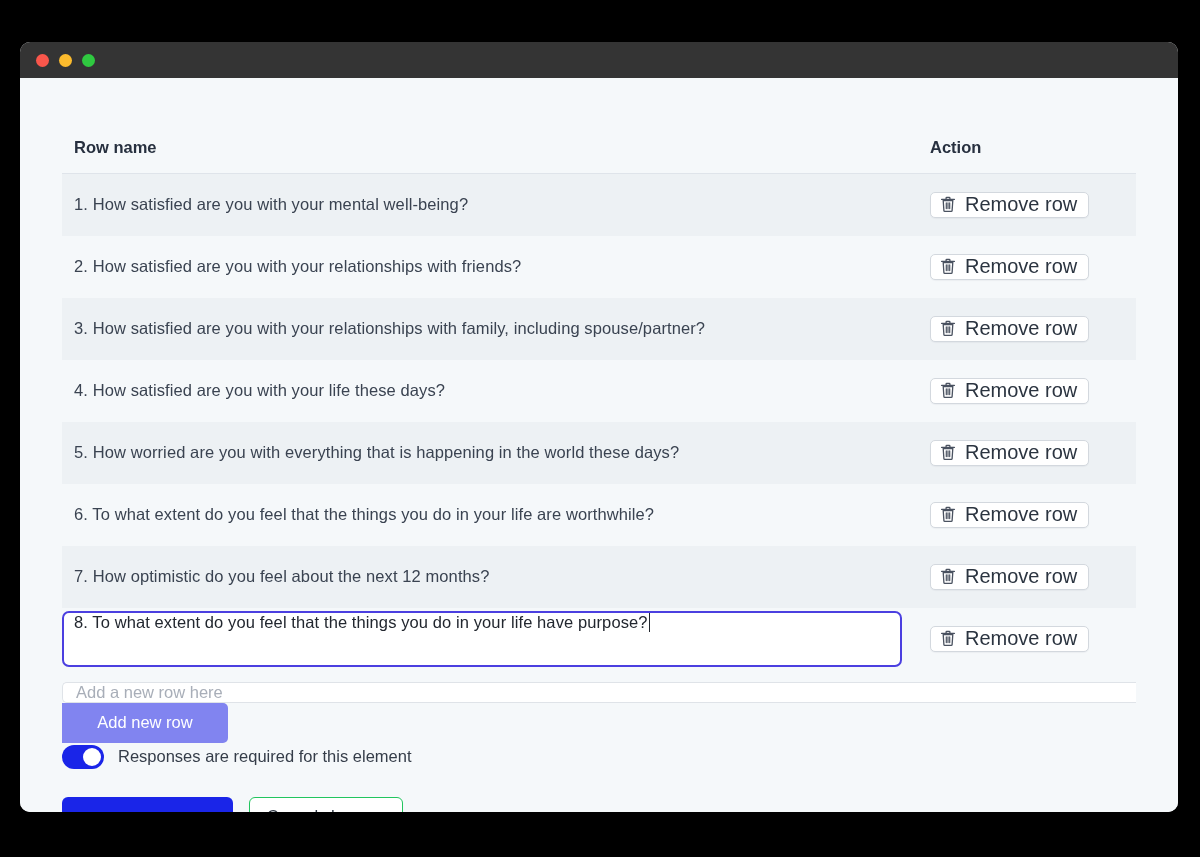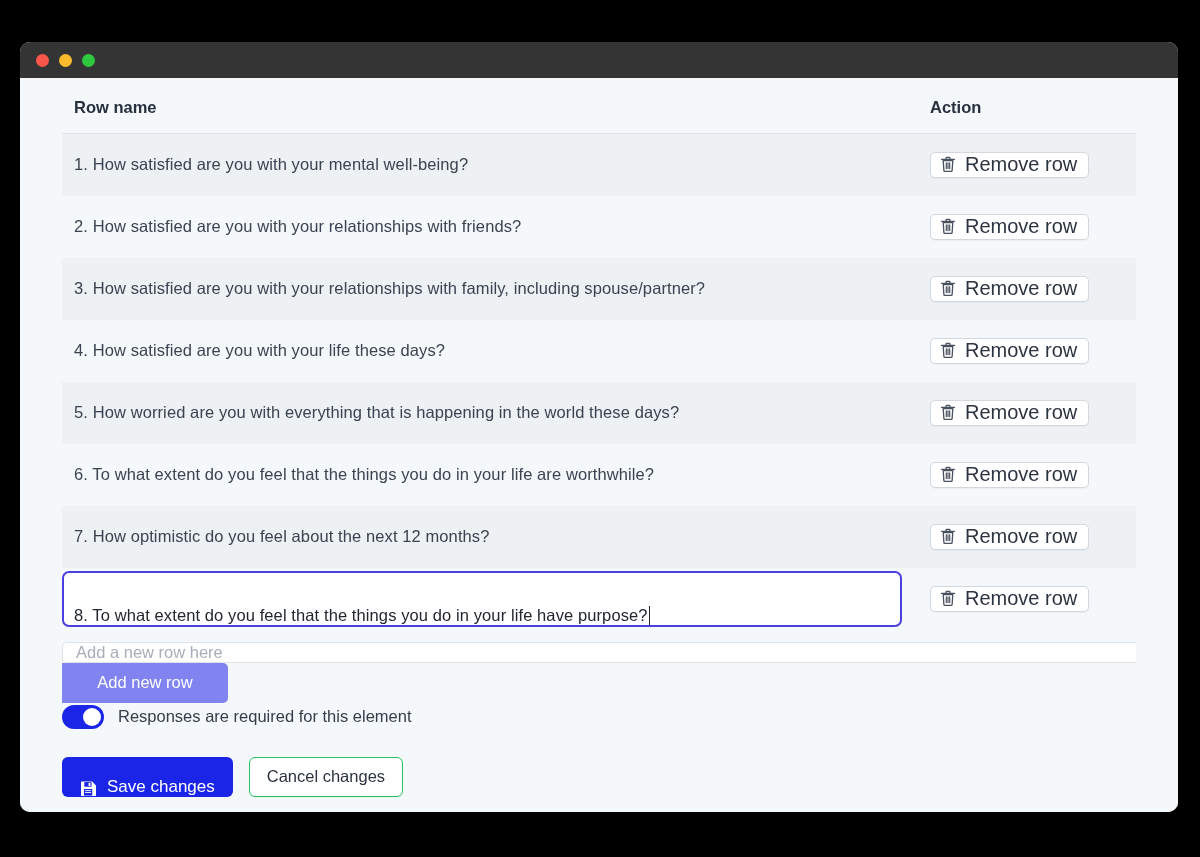--- a/index.html
+++ b/index.html
@@ -16,20 +16,21 @@
     position: absolute;
     left: 20px;
     top: 42px;
     width: 1158px;
     height: 770px;
     border-radius: 10px;
     overflow: hidden;
     background: #f5f8fa;
     display: flex;
     flex-direction: column;
+    gap: 40px;
   }
 
   
   .titlebar {
     height: 36px;
     background: #343434;
     display: flex;
     align-items: center;
     padding-left: 16px;
     flex: 0 0 36px;
@@ -98,21 +99,21 @@
     height: 56px;
     border: 2px solid #4b3fe0;
     border-radius: 7px;
     background: #ffffff;
     font-family: "Liberation Sans", sans-serif;
     font-size: 16.5px;
     color: #22272f;
     padding: 0 10px;
     outline: none;
     display: flex;
-    align-items: flex-end;
+    align-items: flex-start;
   }
   .caret {
     display: inline-block;
     width: 1px;
     height: 19px;
     background: #22272f;
     margin-left: 1px;
     vertical-align: -3px;
   }
 

